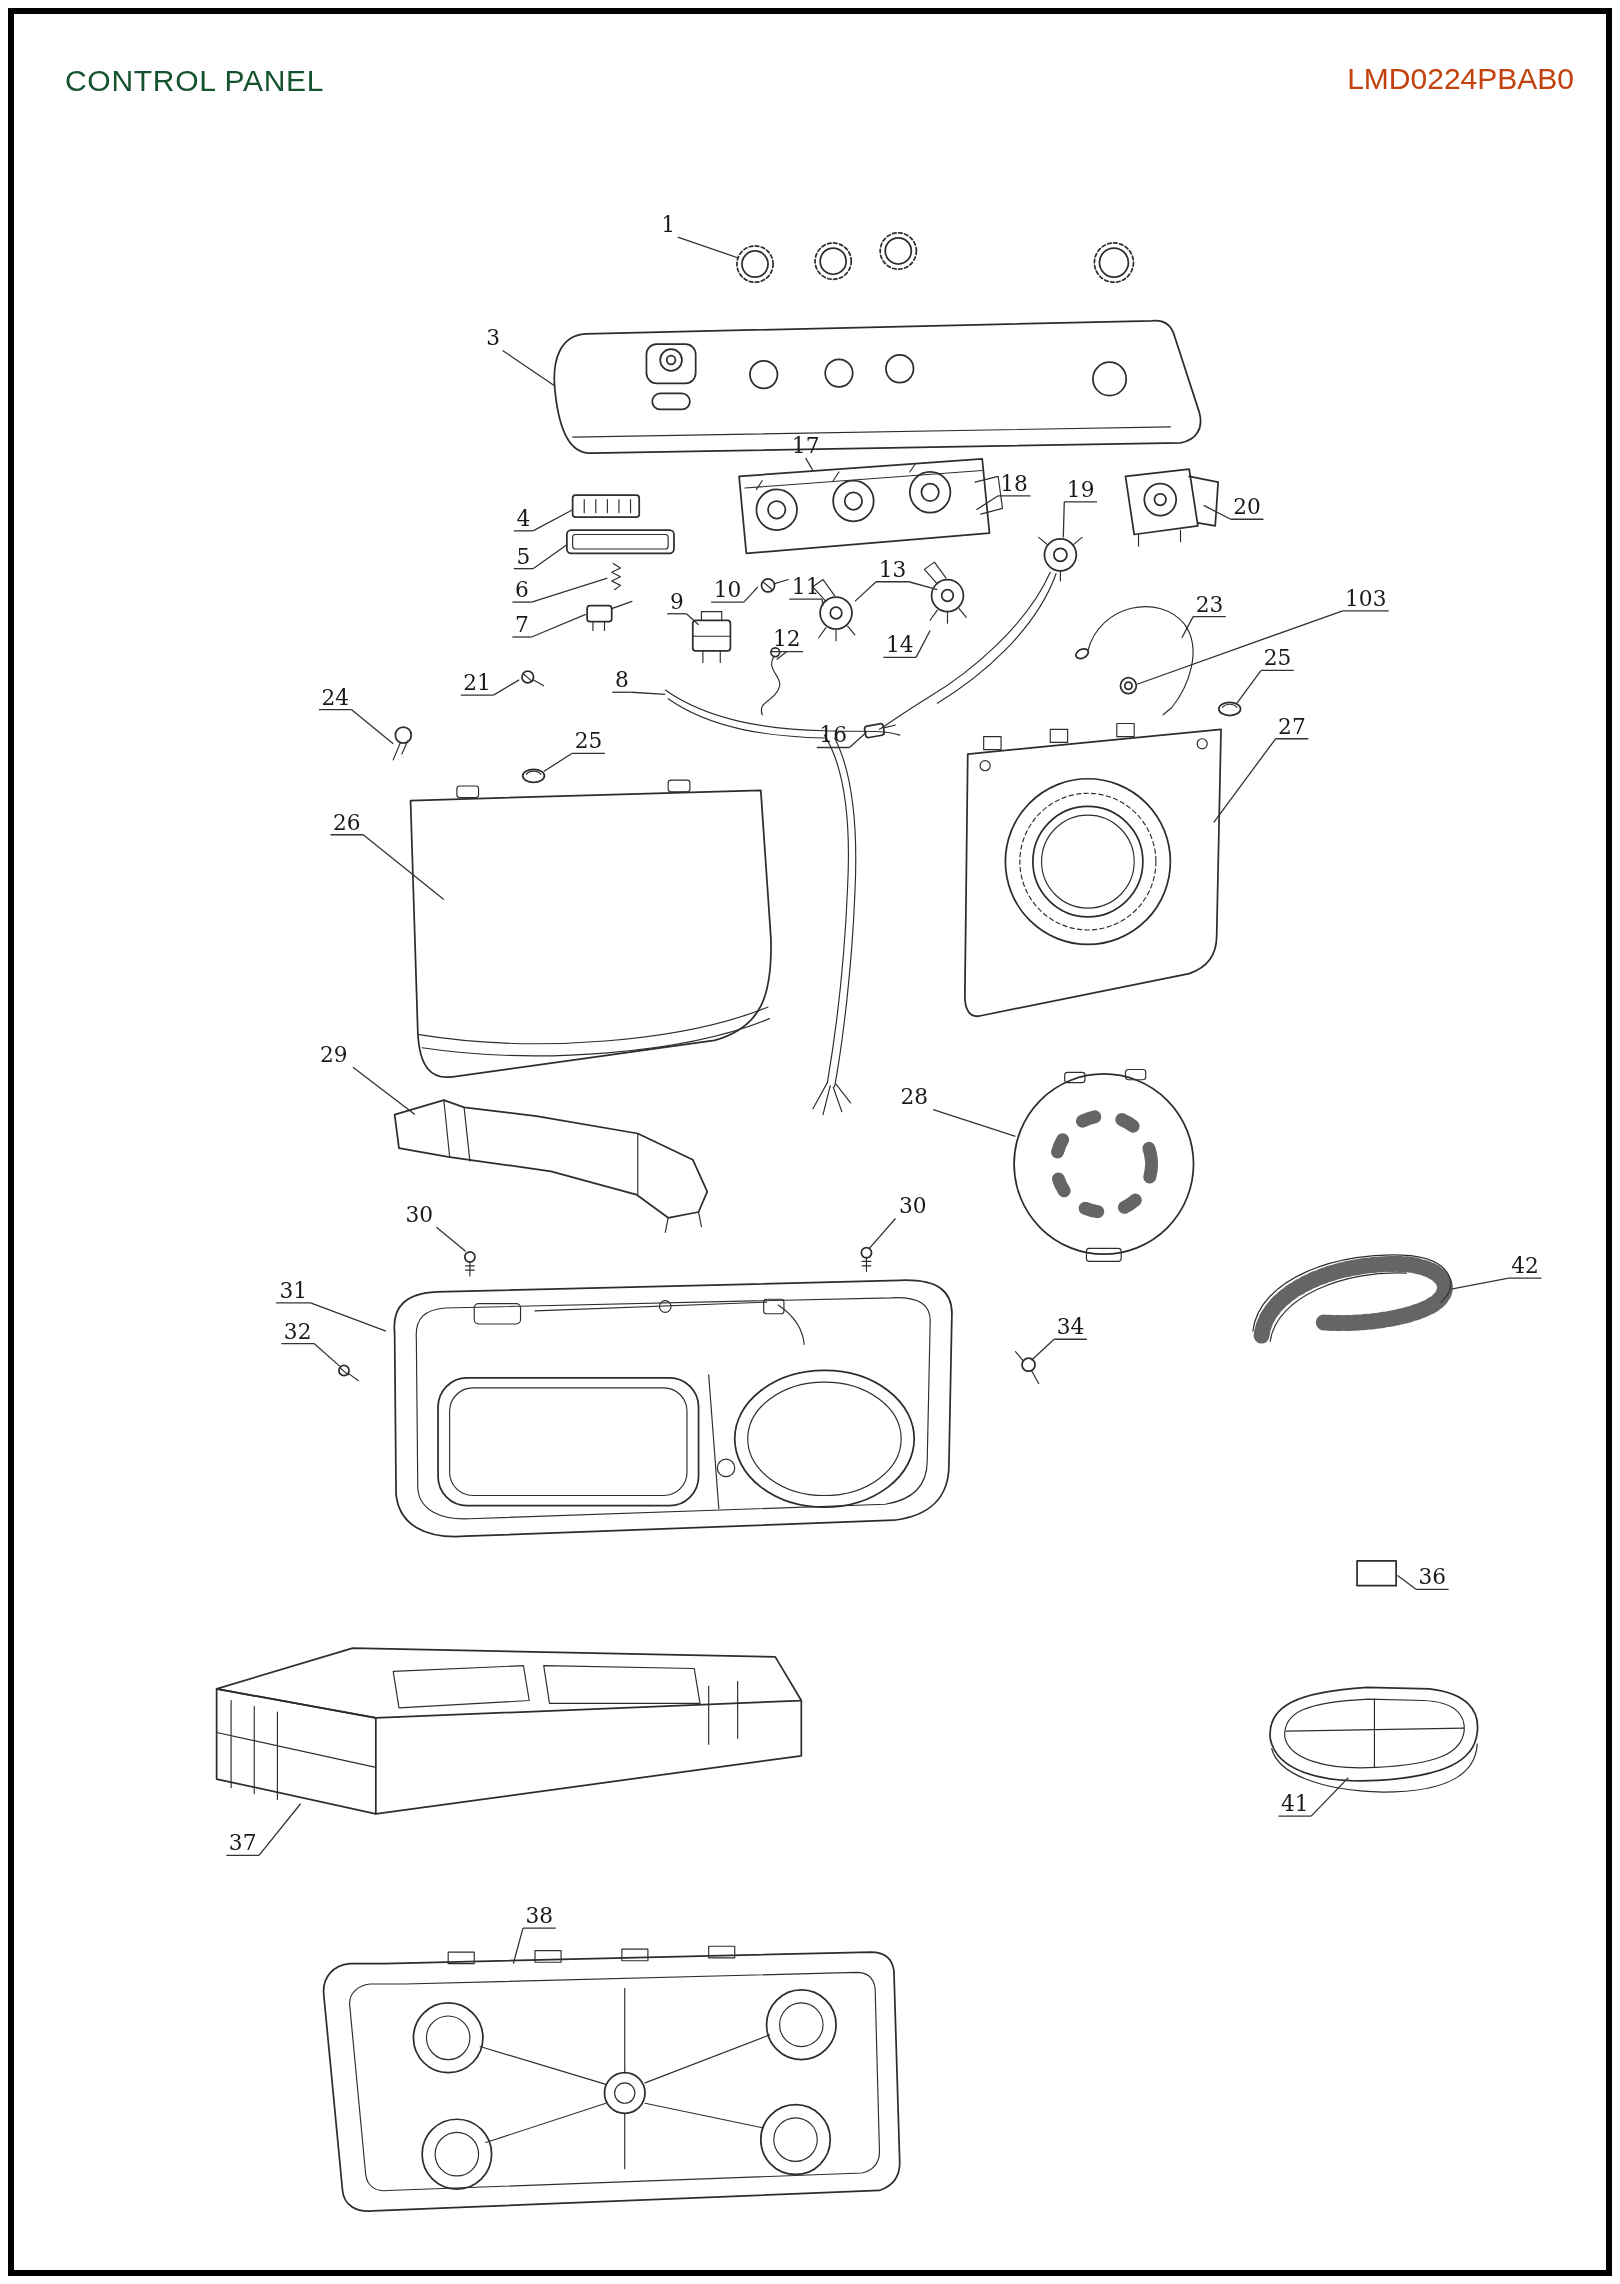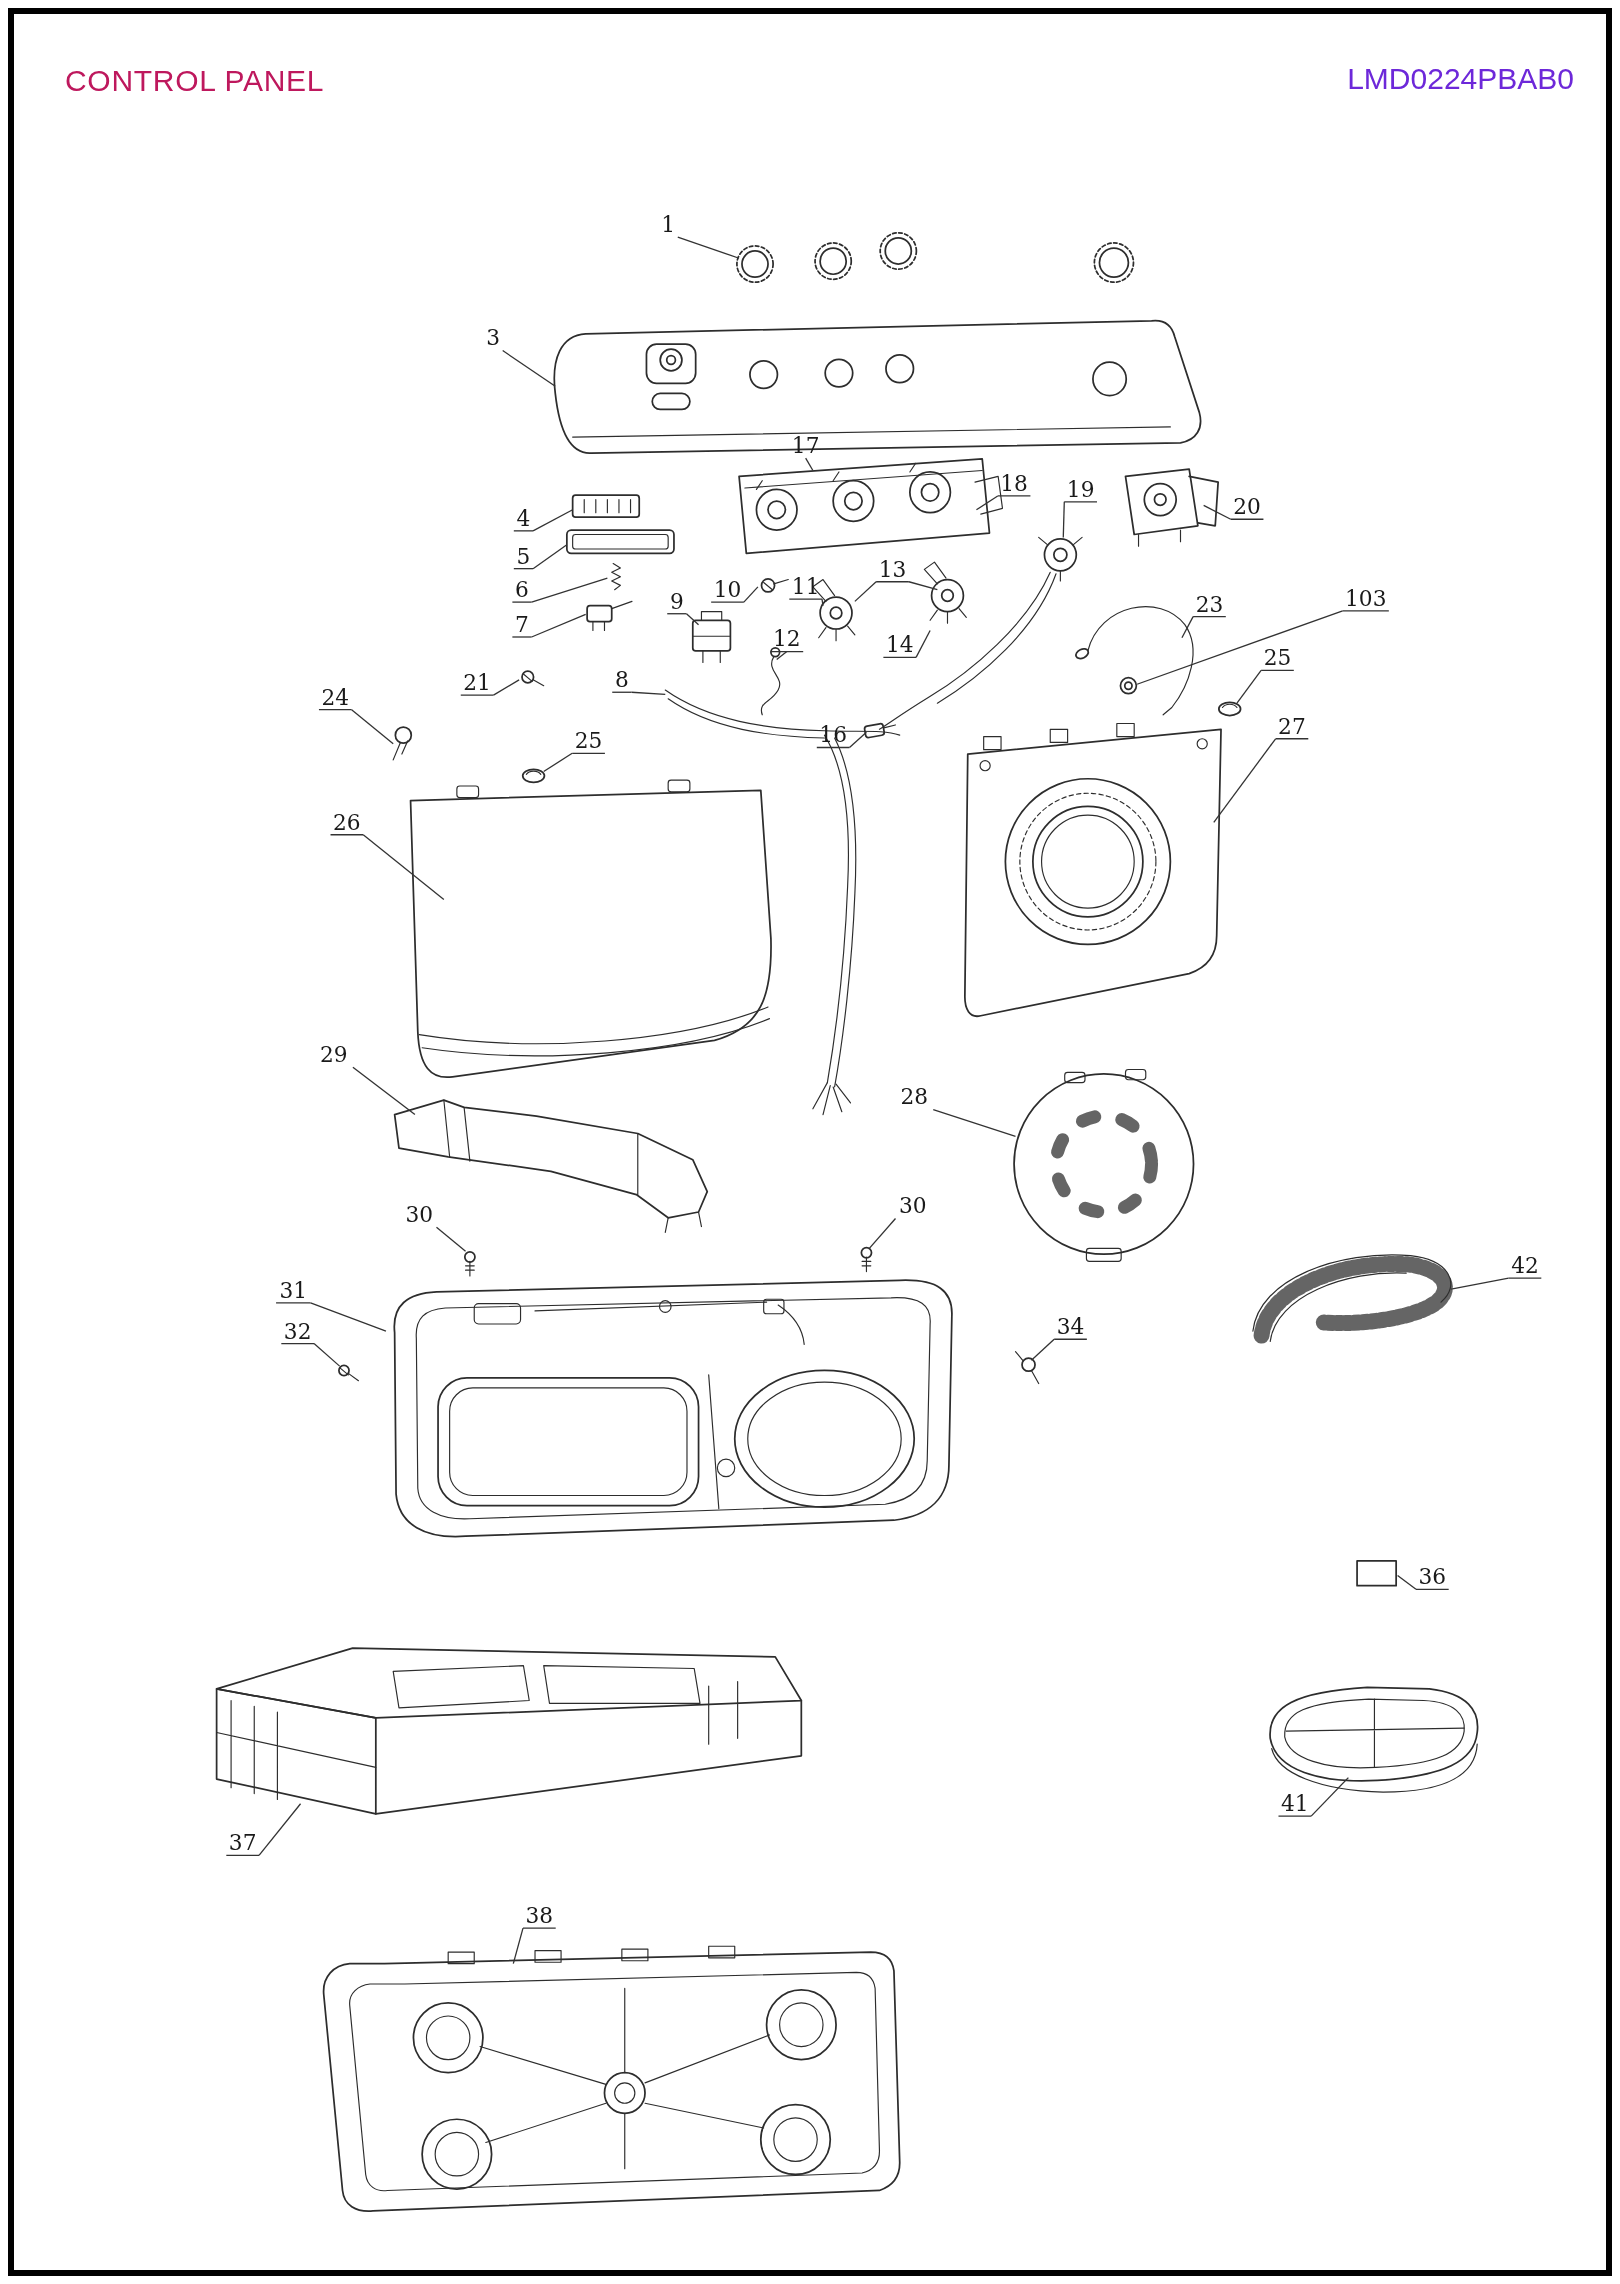--- a/index.html
+++ b/index.html
@@ -1,21 +1,21 @@
 <!DOCTYPE html>
 <html style="font-size:10.4px"><head>
 <meta charset="utf-8">
 <style>
   html,body{margin:0;padding:0;background:#ffffff;}
   .page{position:relative;width:1620px;height:2284px;background:#fff;overflow:hidden;
         font-family:"Liberation Sans",sans-serif;}
   .frame{position:absolute;left:7.8px;top:7.8px;right:7.8px;bottom:7.8px;border:6.5px solid #000;}
-  .header-title{position:absolute;left:65px;top:64px;font-size:30px;color:#be185d;
+  .header-title{position:absolute;left:65px;top:64px;font-size:30px;color:#14532d;
                 letter-spacing:0.7px;font-weight:400;}
-  .header-model{position:absolute;right:46px;top:62px;font-size:30px;color:#6d28d9;font-weight:400;}
+  .header-model{position:absolute;right:46px;top:62px;font-size:30px;color:#c2410c;font-weight:400;}
   svg.diagram{position:absolute;left:14.3px;top:14.3px;width:1592px;height:2255px;}
   .callout-label{font-family:"DejaVu Serif",serif;font-size:15px;fill:#1a1a1a;text-anchor:middle;}
   .ln{stroke:#333;stroke-width:0.9;fill:none;}
   .pt{stroke:#2d2d2d;stroke-width:1.2;fill:none;stroke-linejoin:round;stroke-linecap:round;}
   .pt2{stroke:#2d2d2d;stroke-width:0.8;fill:none;stroke-linejoin:round;stroke-linecap:round;}
 </style>
 </head>
 <body>
 
 <div class="page">

